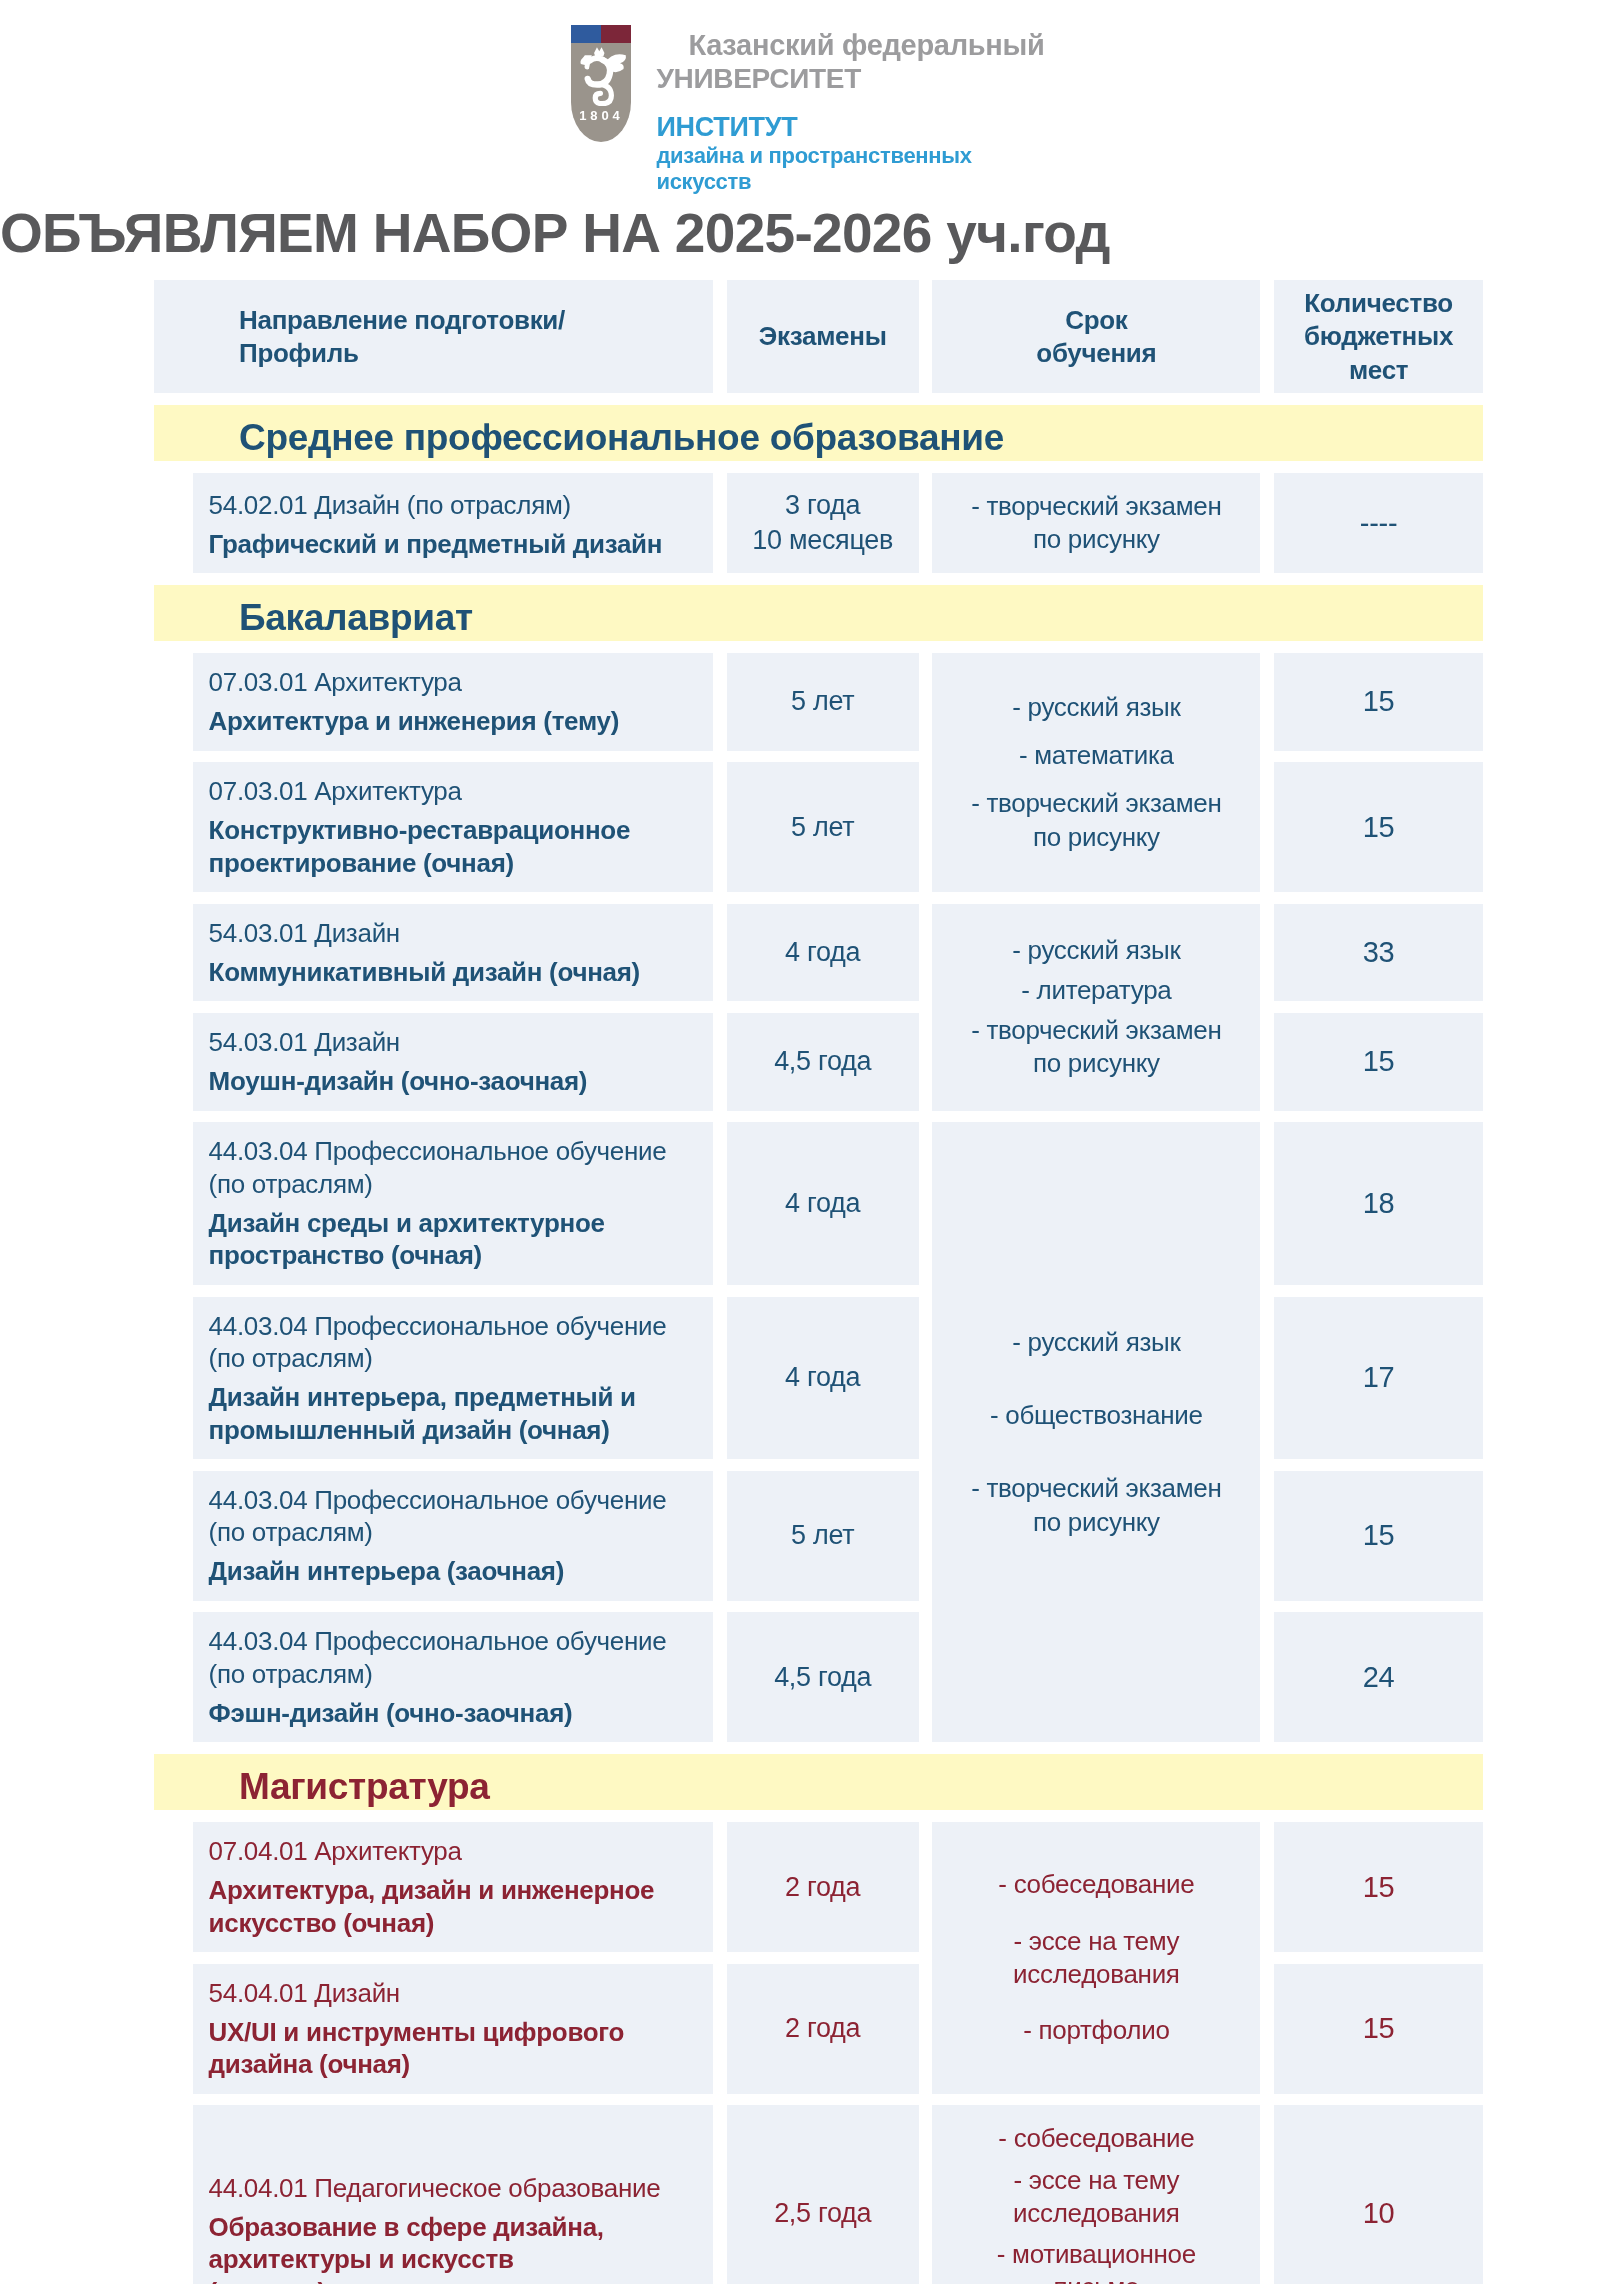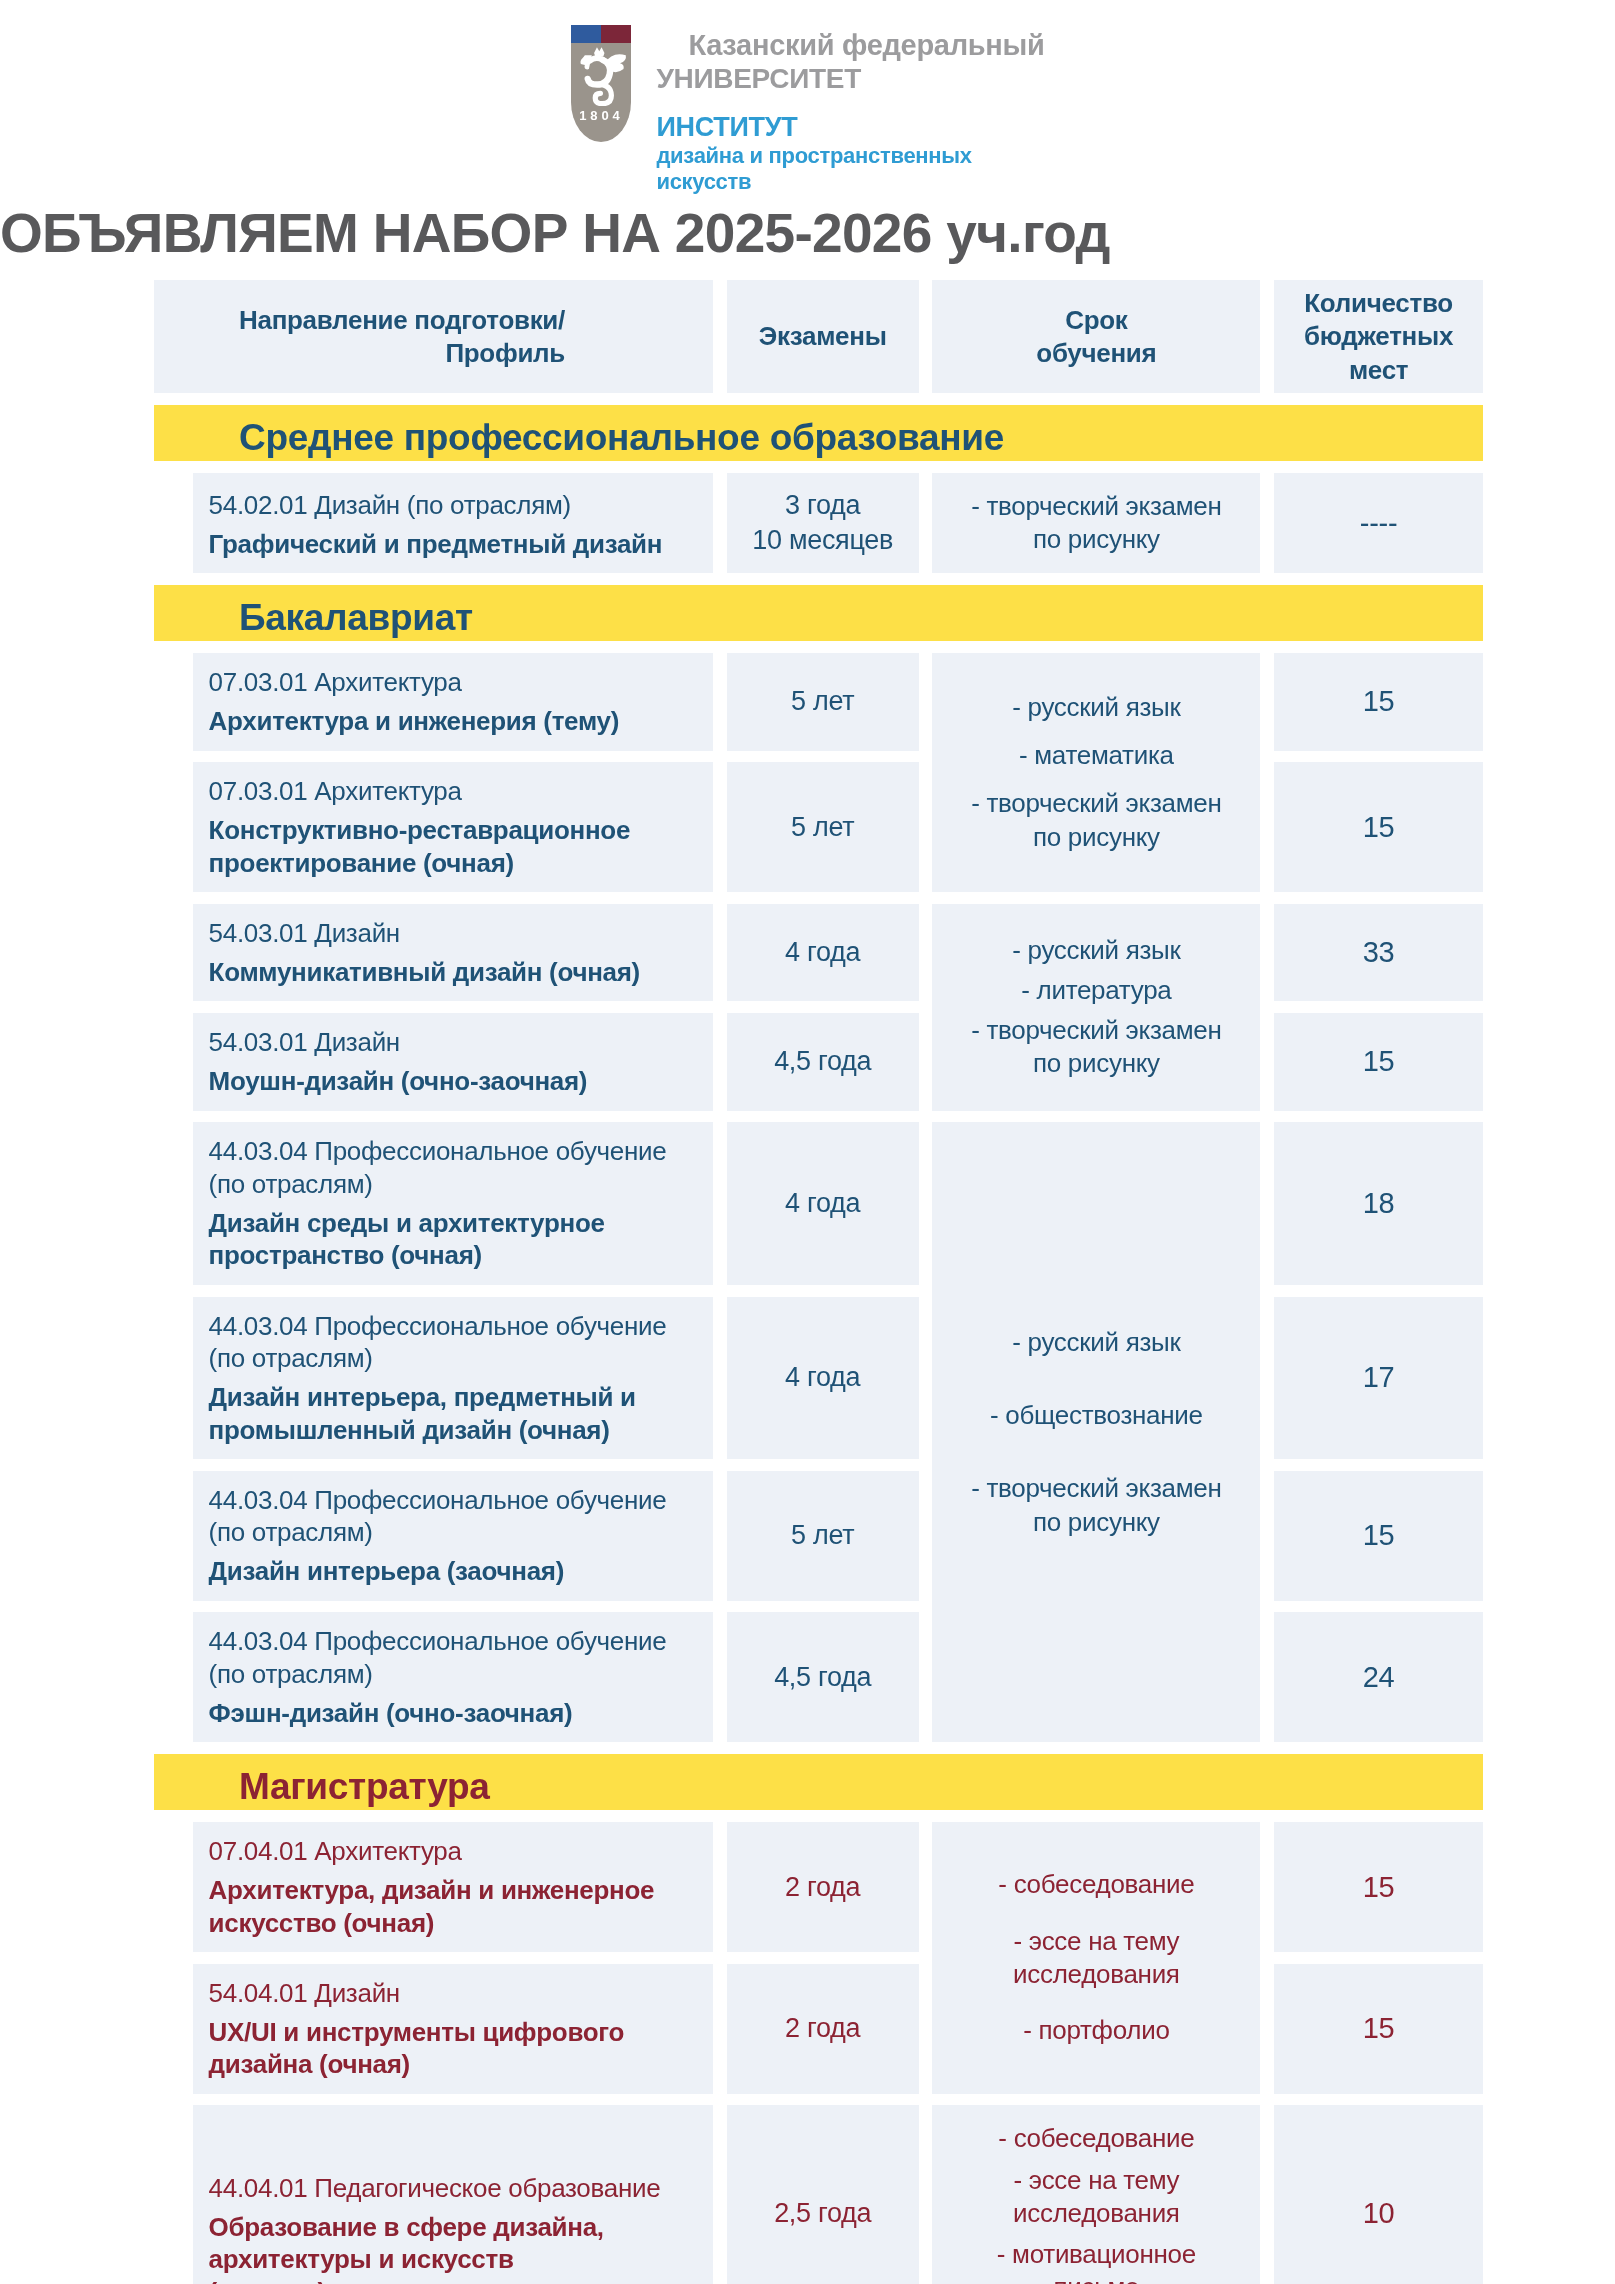--- a/index.html
+++ b/index.html
@@ -38,23 +38,23 @@
     column-gap:13.7px;row-gap:11.7px;grid-auto-flow:row;
   }
   .cell{background:var(--cell_bg);box-sizing:border-box;min-height:91px;}
   .theme-blue{color:var(--accent_blue);}
   .theme-maroon{color:var(--accent_maroon);}
   .hdr{
     min-height:112px;display:flex;align-items:center;justify-content:center;
     font-size:26px;font-weight:700;text-align:center;line-height:1.28;
     white-space:pre-line;color:var(--accent_blue);padding:6.5px;
   }
-  .hdr.col1h{justify-content:flex-start;text-align:right;padding-left:85px;}
+  .hdr.col1h{justify-content:flex-start;text-align:left;padding-left:85px;}
   .section-heading{
-    grid-column:1 / -1;background:#fde047;font-size:37px;font-weight:700;
+    grid-column:1 / -1;background:#fef9c3;font-size:37px;font-weight:700;
     padding:13px 0 2.6px 85px;line-height:1.1;
   }
   .program{
     padding:13px 13px 13px 15.6px;font-size:26px;line-height:1.25;
     display:flex;flex-direction:column;justify-content:flex-end;margin-left:39px;
   }
   .code{font-weight:400;white-space:pre-line;}
   .profile{font-weight:700;margin-top:6.5px;white-space:pre-line;}
   .duration{
     display:flex;align-items:center;justify-content:center;text-align:center;

